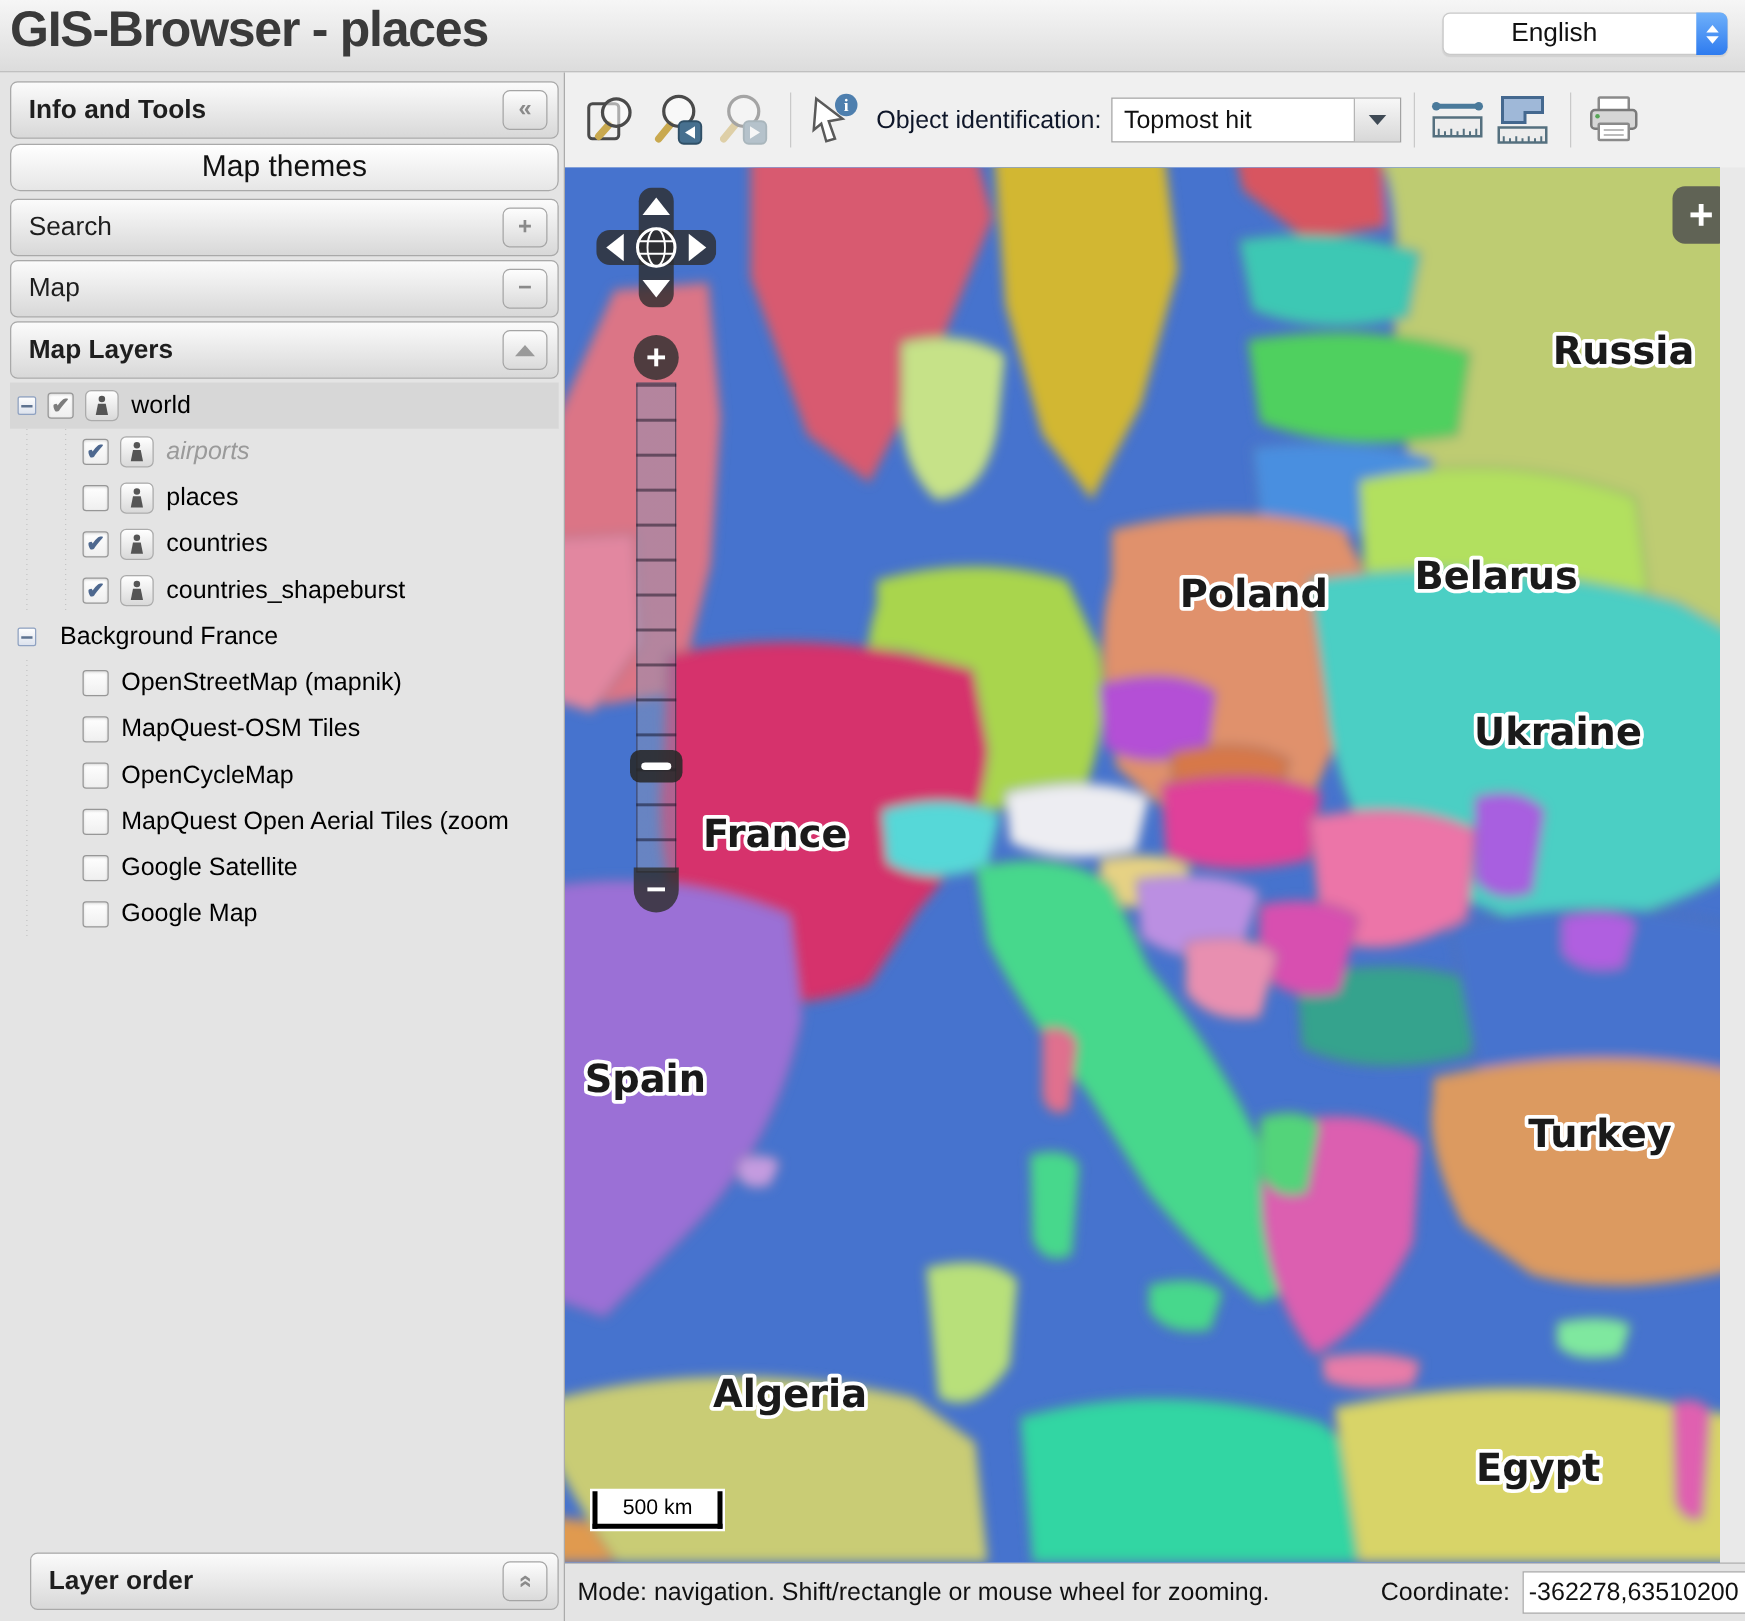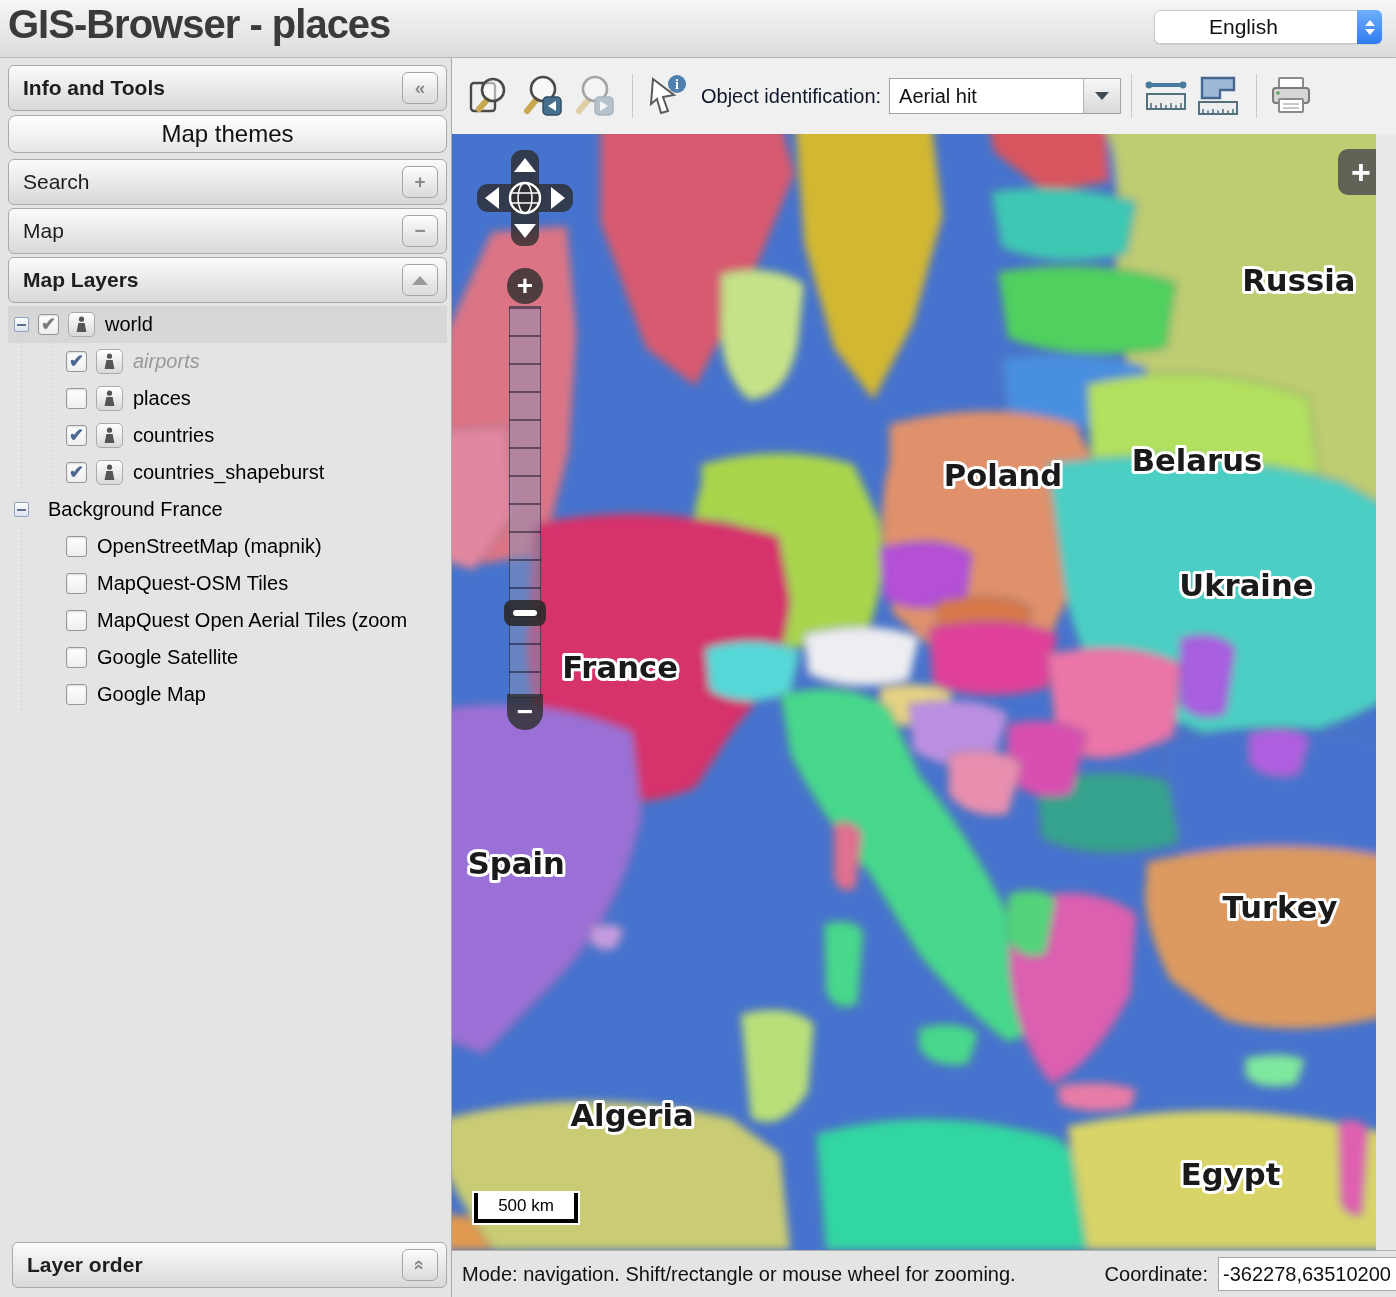--- a/index.html
+++ b/index.html
@@ -70,21 +70,21 @@
   .lbl.dim { color:#9A9A9A; font-style:italic; }
   .indent1 { width:58px; flex:0 0 auto; }
   .kids { background-image:
       repeating-linear-gradient(to bottom, #C4C4C4 0 1px, transparent 1px 4px),
       repeating-linear-gradient(to bottom, #C4C4C4 0 1px, transparent 1px 4px);
     background-repeat:no-repeat,no-repeat; background-position:13px 0,44px 0;
     background-size:1px 100%,1px 100%; }
   .kids2 { background-image:
       repeating-linear-gradient(to bottom, #C4C4C4 0 1px, transparent 1px 4px);
     background-repeat:no-repeat; background-position:13px 0; background-size:1px 100%; }
-  .layer-order-bar { position:absolute; left:12px; right:4px; bottom:6px; }
+  .layer-order-bar { position:absolute; left:24px; right:4px; bottom:6px; }
 
   
   .main { position:relative; flex:1; display:flex; flex-direction:column; }
   .toolbar { height:76px; background:#F0F0F0; display:flex; align-items:center;
     padding-left:14px; }
   .tool { width:48px; height:48px; display:flex; align-items:center;
     justify-content:center; cursor:pointer; margin-right:4px; }
   .tool.disabled { opacity:.45; cursor:default; }
   .tb-sep { width:1px; height:44px; background:#C9C9C9; margin:0 10px; }
   .tb-label { font-size:20px; color:#0f172a; margin:0 8px 0 6px; }
@@ -257,20 +257,25 @@
           <span class="lbl">OpenStreetMap (mapnik)</span>
         </div>
         <div class="tree-row">
           <span class="indent1"></span>
           <span class="cbx"></span>
           <span class="lbl">MapQuest-OSM Tiles</span>
         </div>
         <div class="tree-row">
           <span class="indent1"></span>
           <span class="cbx"></span>
+          <span class="lbl">OpenCycleMap</span>
+        </div>
+        <div class="tree-row">
+          <span class="indent1"></span>
+          <span class="cbx"></span>
           <span class="lbl">MapQuest Open Aerial Tiles (zoom</span>
         </div>
         <div class="tree-row">
           <span class="indent1"></span>
           <span class="cbx"></span>
           <span class="lbl">Google Satellite</span>
         </div>
         <div class="tree-row">
           <span class="indent1"></span>
           <span class="cbx"></span>
@@ -318,21 +323,21 @@
       <span class="tb-sep"></span>
       <span class="tool">
         <svg width="46" height="46" viewBox="0 0 46 46">
           <path d="M9,6 L30,22 L19,24 L24,38 L17,40 L13,26 L7,31 Z" fill="#FFF" stroke="#5A5A5A" stroke-width="2"></path>
           <circle cx="33" cy="11" r="9" fill="#4E7FAE"></circle>
           <text x="33" y="16" text-anchor="middle" font-size="14" font-weight="bold" fill="#FFF" font-family="Liberation Serif, serif">i</text>
         </svg>
       </span>
       <span class="tb-label">Object identification:</span>
       <div class="combo">
-        <span class="val">Aerial hit</span>
+        <span class="val">Topmost hit</span>
         <span class="dd">
             <i></i>
           </span>
       </div>
       <span class="tb-sep"></span>
       <span class="tool">
         <svg width="48" height="48" viewBox="0 0 48 48">
           <line x1="7" y1="13" x2="41" y2="13" stroke="#4A7A9B" stroke-width="4" stroke-linecap="round"></line>
           <circle cx="7" cy="13" r="3.4" fill="#4A7A9B"></circle>
             <circle cx="41" cy="13" r="3.4" fill="#4A7A9B"></circle>

